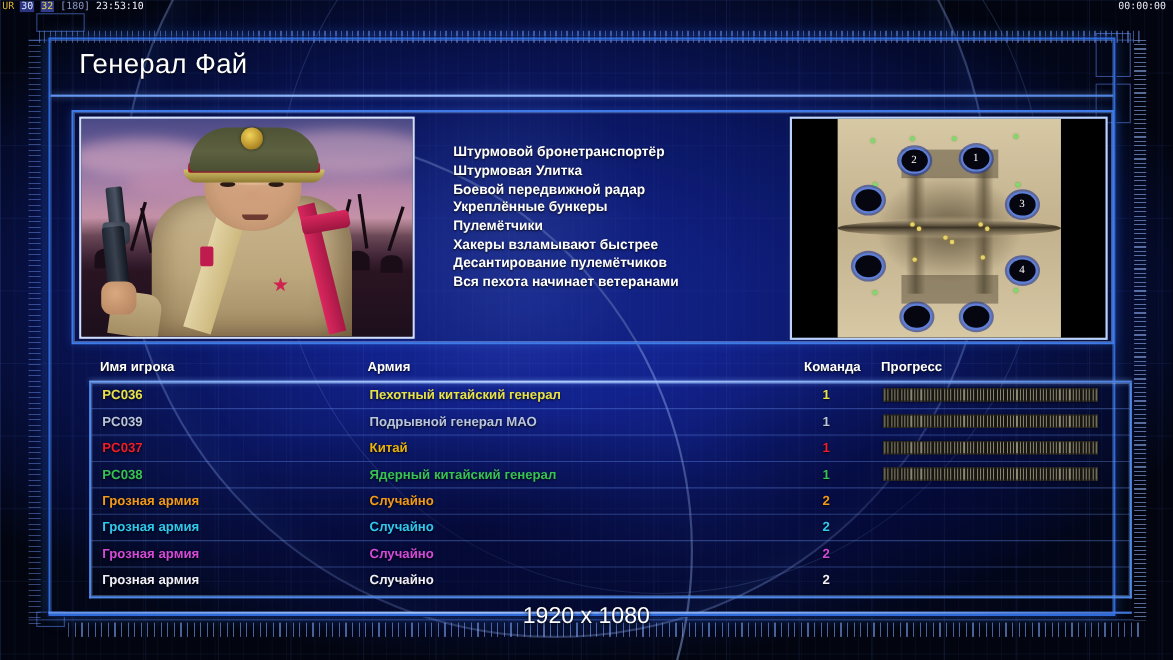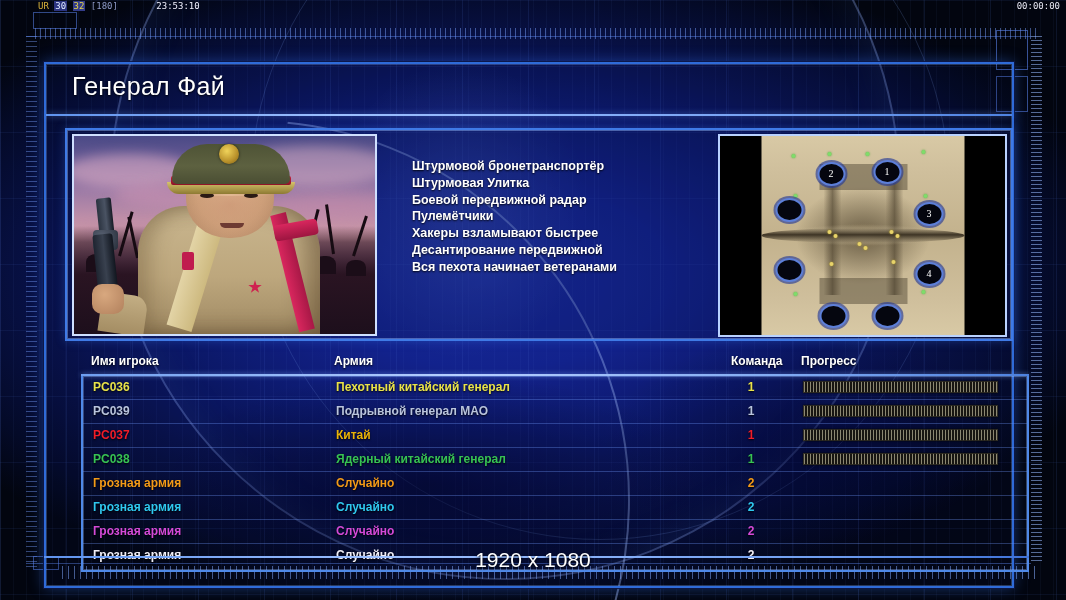--- a/index.html
+++ b/index.html
@@ -63,25 +63,25 @@
   
   .hud{
     position:absolute; left:0; top:0; width:1066px; height:13px;
     z-index:40;
     font-family:"DejaVu Sans Mono","Liberation Mono",monospace;
     font-size:9px; line-height:13px; letter-spacing:0;
     white-space:nowrap;
   }
   .hud .lft{ position:absolute; left:2px; top:0; }
   .hud .rgt{ position:absolute; right:6px; top:0; color:#e8e8f4; }
-  .hud .k1{ color:#d9b23a;padding-left:36px; }
+  .hud .k1{ color:#d9b23a; }
   .hud .k2{ color:#dfe8ff; background:#2c3480; padding:0 1px; }
   .hud .k3{ color:#e5d44a; background:#333c8a; padding:0 1px; }
   .hud .k4{ color:#8f9bc8; }
-  .hud .k5{ color:#f2f2ff;margin-left:33px; }
+  .hud .k5{ color:#f2f2ff; }
 
   
   .ruler{ position:absolute; z-index:5; }
   .ruler-h{
     height:11px;
     background:
       repeating-linear-gradient(to right,
         rgba(120,160,255,.65) 0 1px, rgba(0,0,0,0) 1px 5px);
     opacity:.75;
   }
@@ -119,21 +119,20 @@
   
   .panel{
     position:absolute; left:44px; top:34px; width:970px; height:526px;
     z-index:10;
     border:2px solid #2f6bd8;
     box-shadow:
       0 0 0 1px rgba(12,22,70,.9),
       0 0 14px rgba(50,110,230,.45),
       inset 0 0 0 1px rgba(130,175,255,.30);
     background: rgba(10,22,90,.10);
-    margin-top: 28px;
   }
   .panel-top-line{
     position:absolute; left:0; right:0; top:50px; height:2px;
     background:linear-gradient(to right, #5f93ee, #9dc0ff 30%, #7ba6f5 70%, #4f83e0);
     box-shadow:0 0 6px rgba(120,170,255,.6);
   }
   .title{
     position:absolute; left:26px; top:8px;
     font-size:25px; color:#ffffff; letter-spacing:.3px;
     text-shadow:0 1px 2px rgba(0,0,0,.85);
@@ -468,23 +467,24 @@
       <div class="gun-barrel"></div>
       <div class="gun-cyl"></div>
       <div class="gun"></div>
       <div class="hand"></div>
     </div>
 
     <div class="ability-list">
       <div>Штурмовой бронетранспортёр</div>
       <div>Штурмовая Улитка</div>
       <div>Боевой передвижной радар</div>
+      <div>Укреплённые бункеры</div>
       <div>Пулемётчики</div>
       <div>Хакеры взламывают быстрее</div>
-      <div>Десантирование передвижной</div>
+      <div>Десантирование пулемётчиков</div>
       <div>Вся пехота начинает ветеранами</div>
     </div>
 
     <div class="minimap-wrap">
       <div class="minimap">
         <div class="mm-vband" style="left:62px;"></div>
         <div class="mm-vband" style="left:124px;"></div>
         <div class="mm-block" style="left:58px;top:28px;width:88px;height:26px;"></div>
         <div class="mm-block" style="left:58px;top:142px;width:88px;height:26px;"></div>
         <div class="mm-river2"></div>

